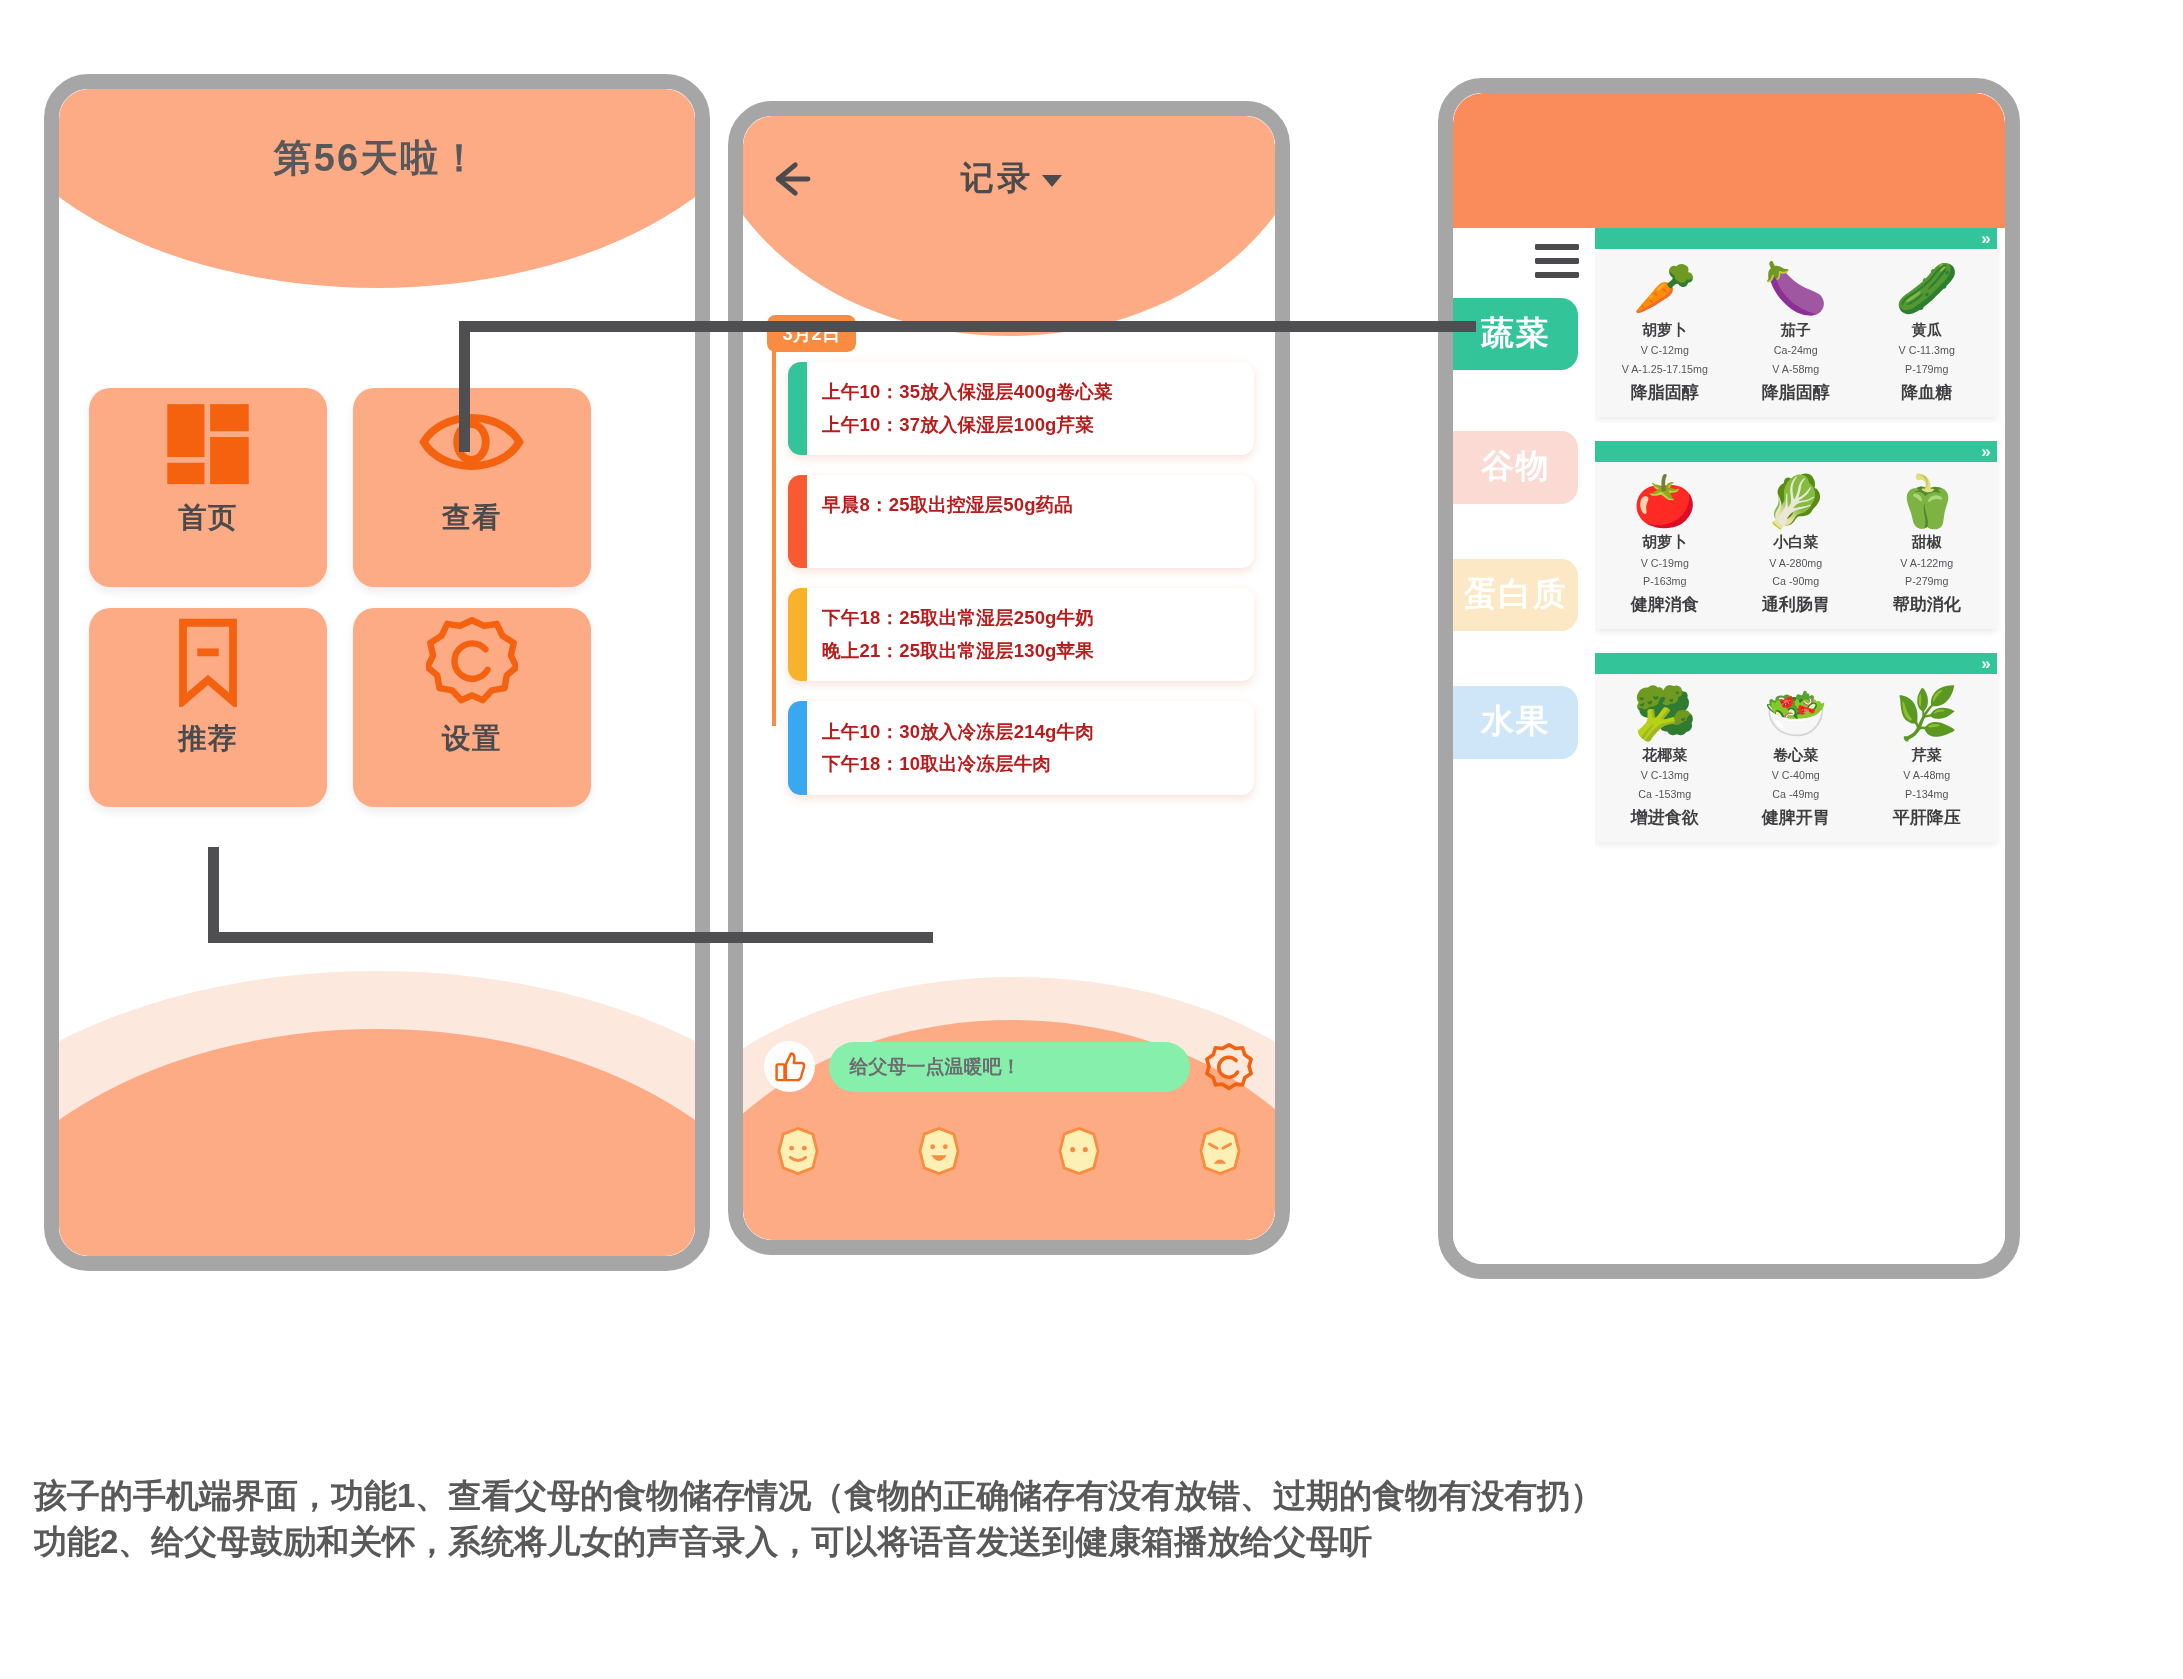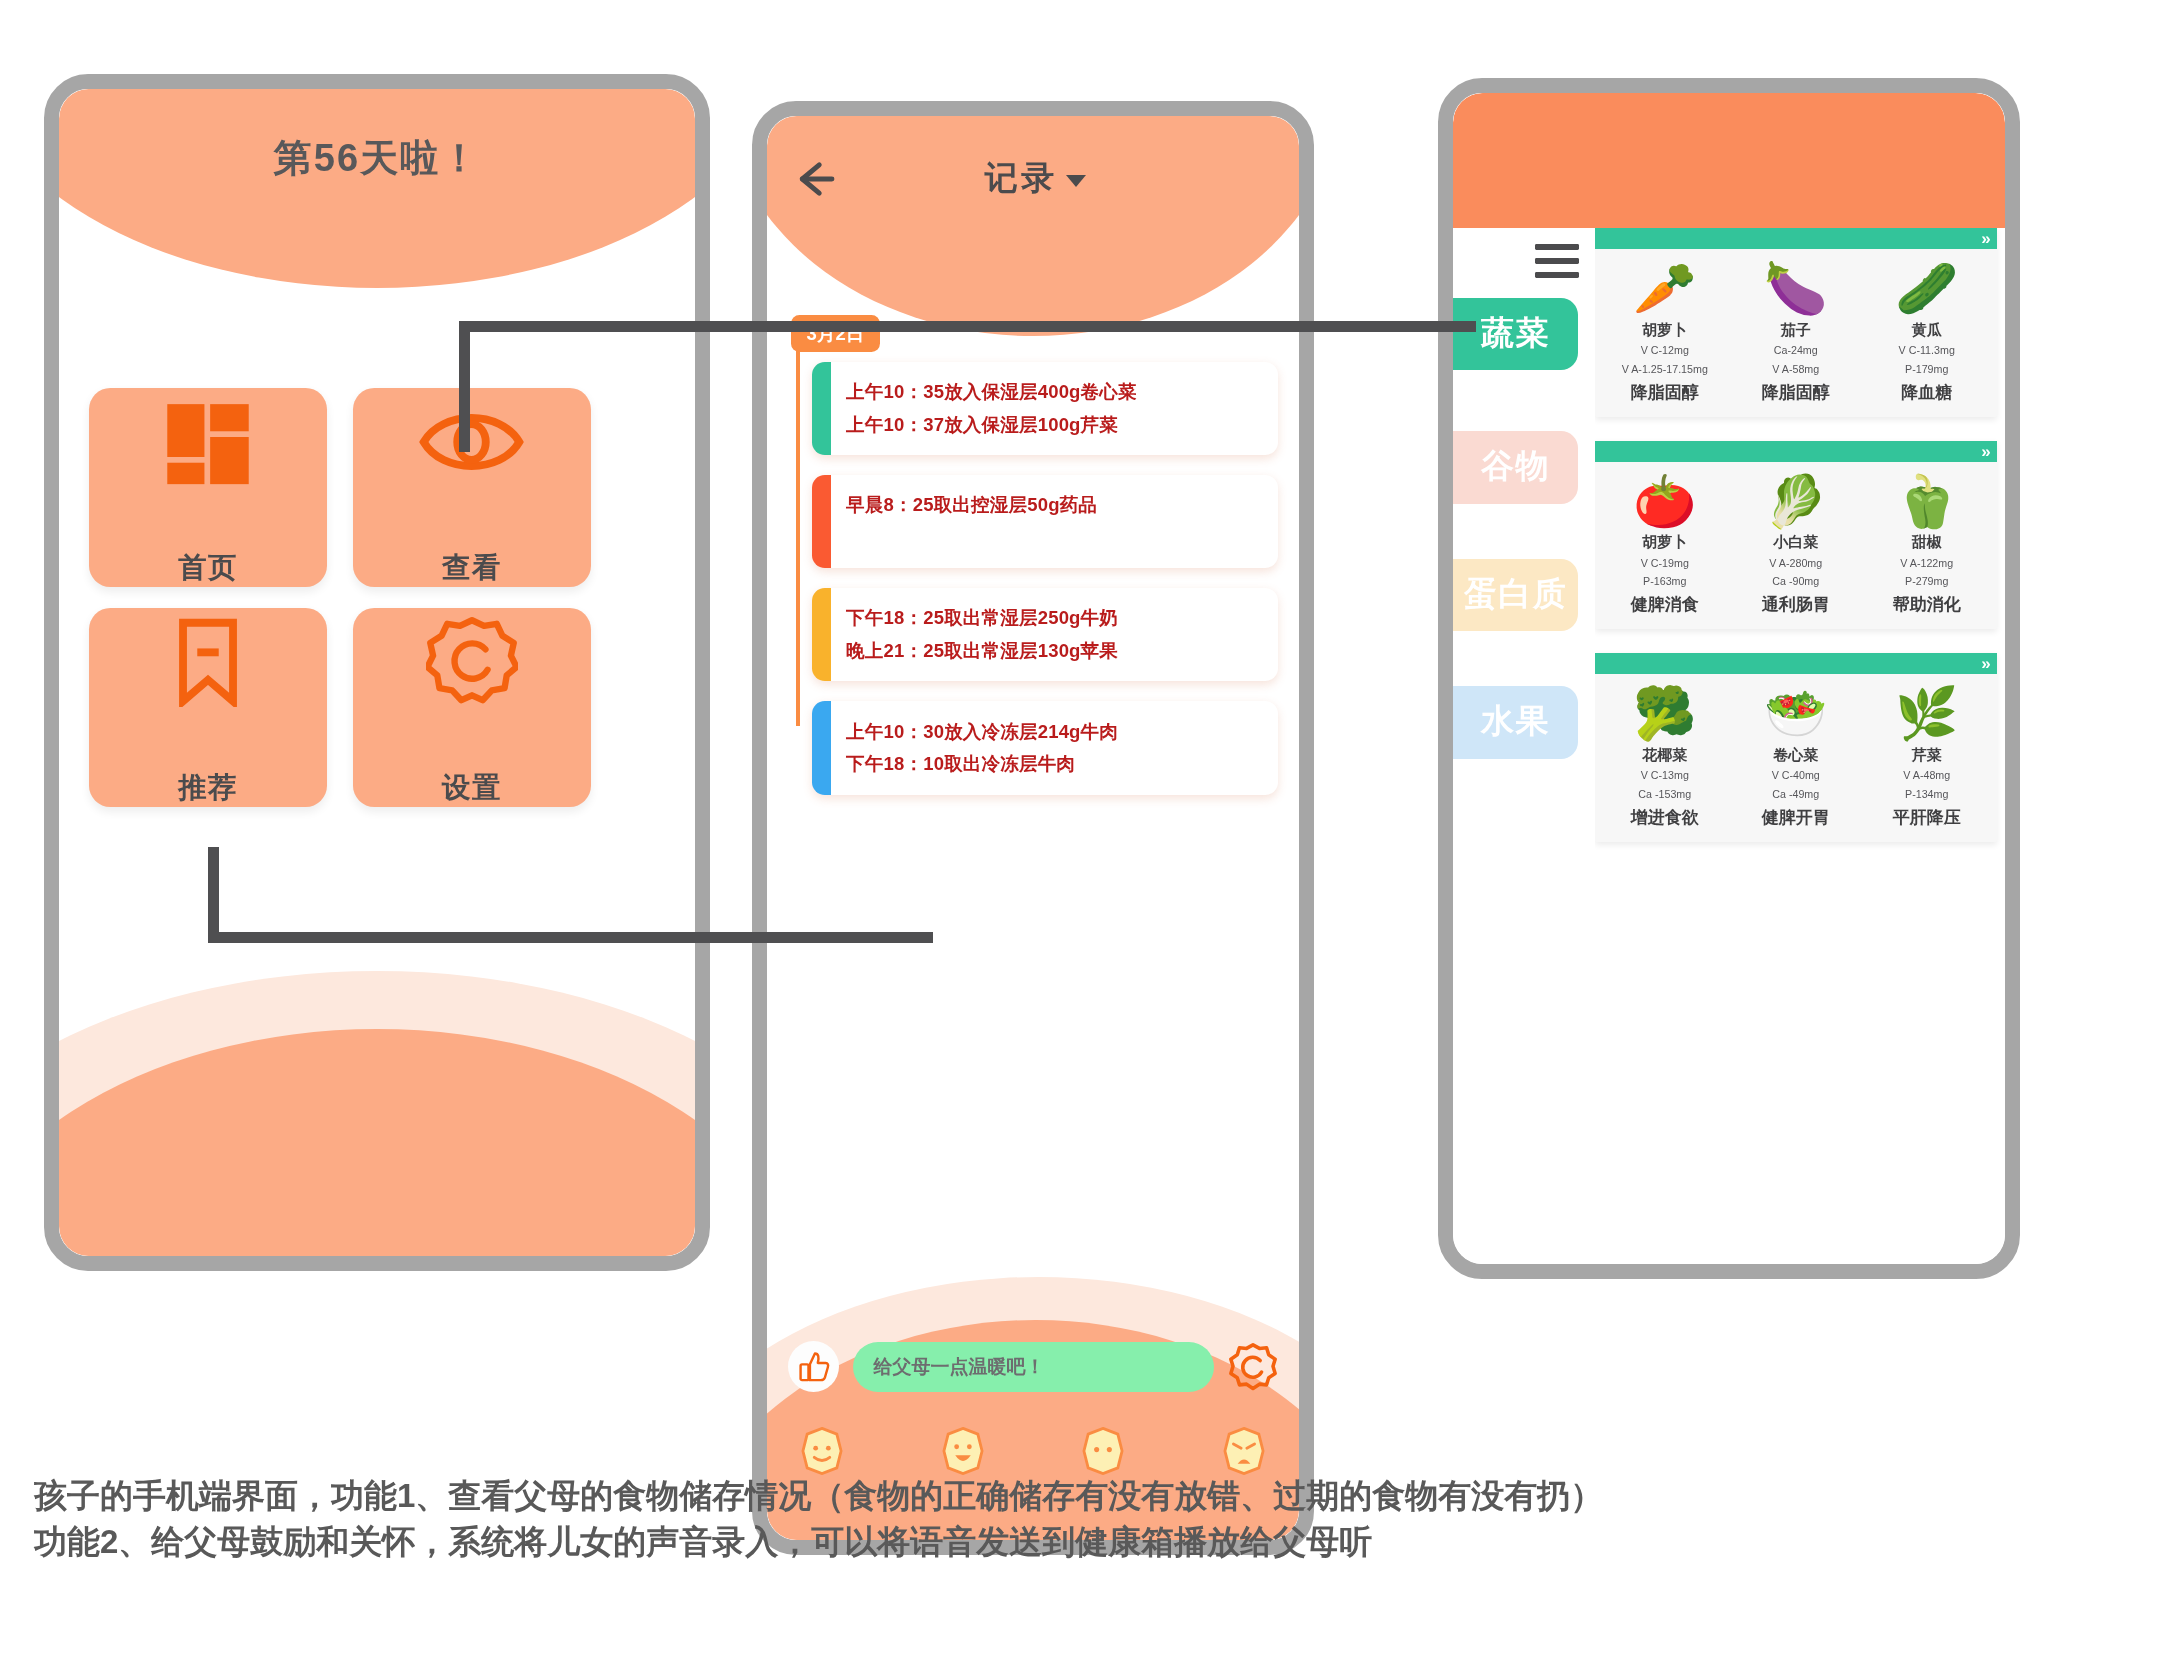--- a/index.html
+++ b/index.html
@@ -58,32 +58,32 @@
     display: grid;
     grid-template-columns: 1fr 1fr;
     gap: 21.3px 25.6px;
     z-index: 4;
   }
   .tile {
     background: #fcab85;
     border-radius: 21.3px;
     height: 199px;
     display: flex; flex-direction: column;
-    align-items: center; justify-content: space-between;
+    align-items: center; justify-content: flex-start;
     box-shadow: 0 4.3px 10px rgba(0,0,0,.07);
     position: relative;
   }
   .tile-ico { height: 107px; display:flex; align-items:center; justify-content:center; }
   .tile-label {
     font-size: 28.4px; font-weight: 700; color: #4b4b4d;
     margin-top: 4.3px; letter-spacing: 1.4px;
   }
 
   
-  #phone2 { left: 752px; top: 101px; width: 562px; height: 1454px; }
+  #phone2 { left: 728px; top: 101px; width: 562px; height: 1154px; }
   .p2-topblob {
     position: absolute; left: -8%; top: -178px;
     width: 116%; height: 398px;
     background: #fcab85;
     border-radius: 0 0 50% 50% / 0 0 62% 62%;
   }
   .p2-header {
     position: absolute; left: 0; right: 0; top: 37px;
     height: 51px; display: flex; align-items: center;
     padding: 0 24px; z-index: 3;

